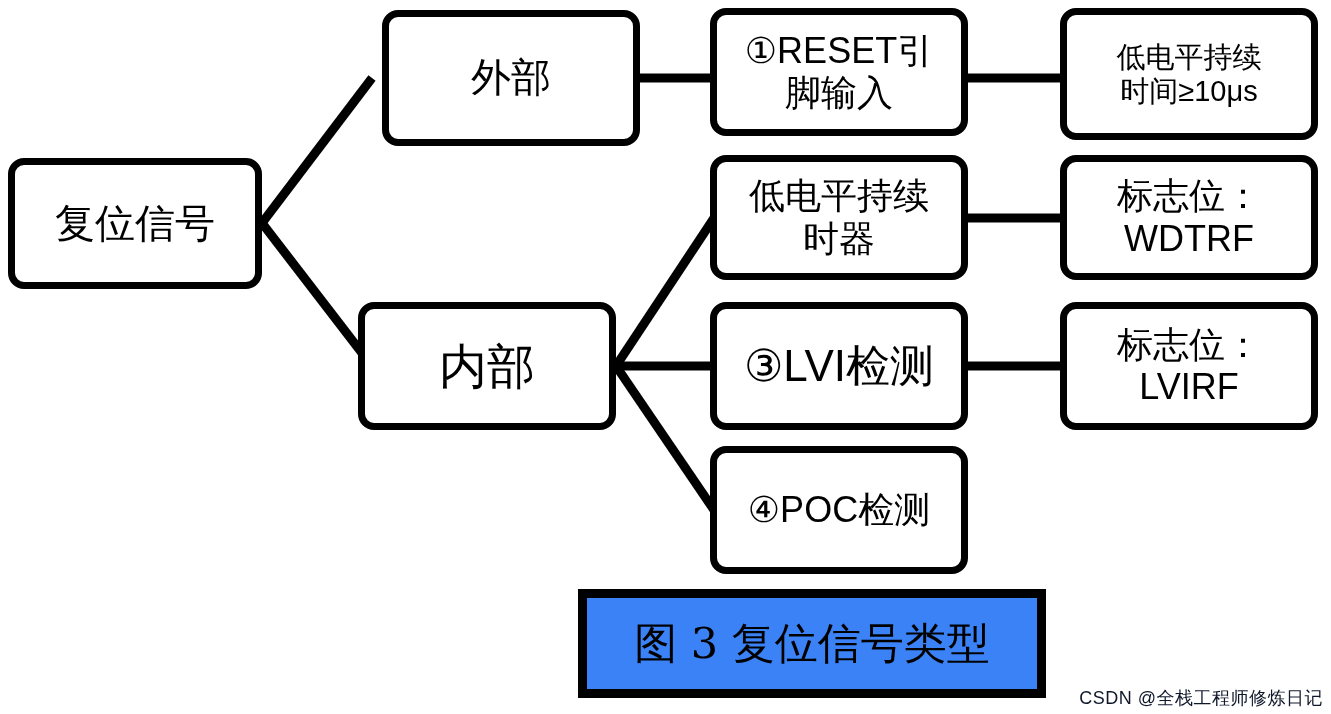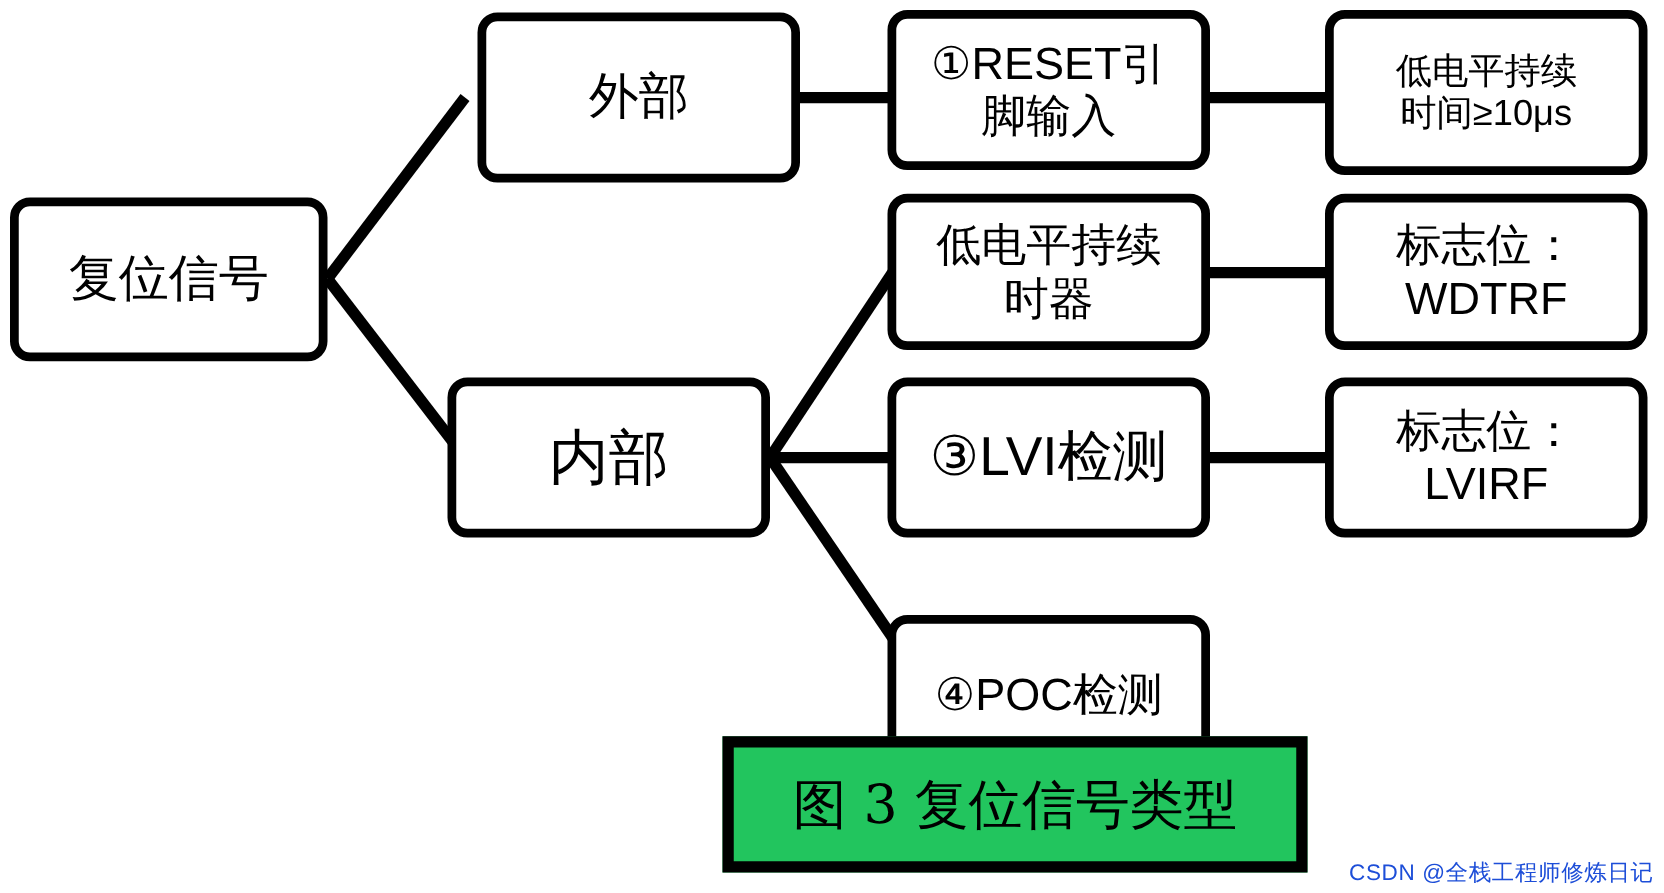--- a/index.html
+++ b/index.html
@@ -53,51 +53,51 @@
     font-family: "Liberation Sans", "DejaVu Sans", sans-serif;
   }
 
   #n-root   { left: 8px;   top: 158px; width: 254px; height: 131px; font-size: 40px; }
   #n-ext    { left: 358px; top: 10px;  width: 258px; height: 136px; font-size: 40px; margin-left: 24px; }
   #n-int    { left: 358px; top: 302px; width: 258px; height: 128px; font-size: 48px; }
 
   #n-b1     { left: 710px; top: 8px;   width: 258px; height: 128px; font-size: 36px; }
   #n-b2     { left: 710px; top: 155px; width: 258px; height: 125px; font-size: 36px; }
   #n-b3     { left: 710px; top: 302px; width: 258px; height: 128px; font-size: 44px; }
-  #n-b4     { left: 710px; top: 446px; width: 258px; height: 128px; font-size: 36px; margin-top: 46px; }
+  #n-b4     { left: 710px; top: 446px; width: 258px; height: 128px; font-size: 36px; }
 
   #n-c1     { left: 1060px; top: 8px;   width: 258px; height: 132px; font-size: 29px; }
   #n-c2     { left: 1060px; top: 155px; width: 258px; height: 125px; font-size: 36px; }
   #n-c3     { left: 1060px; top: 302px; width: 258px; height: 128px; font-size: 36px; }
 
   #caption {
     position: absolute;
     left: 578px;
     top: 589px;
     width: 468px;
     height: 109px;
     box-sizing: border-box;
-    background: #22c55e;
+    background: #3b82f6;
     border: 9px solid #000000;
     border-radius: 0;
     display: flex;
     align-items: center;
     justify-content: center;
     font-family: "DejaVu Serif", "Liberation Serif", serif;
     font-size: 43px;
     color: #000000;
     z-index: 3;
   }
   #watermark {
     position: absolute;
     right: 8px;
     bottom: 4px;
     font-family: "Liberation Sans", "DejaVu Sans", sans-serif;
     font-size: 18px;
-    color: #1d4ed8;
+    color: #0f172a;
     letter-spacing: 0.5px;
     z-index: 5;
     white-space: nowrap;
   }
 </style>
 </head>
 <body>
 
 <div id="canvas">
 

